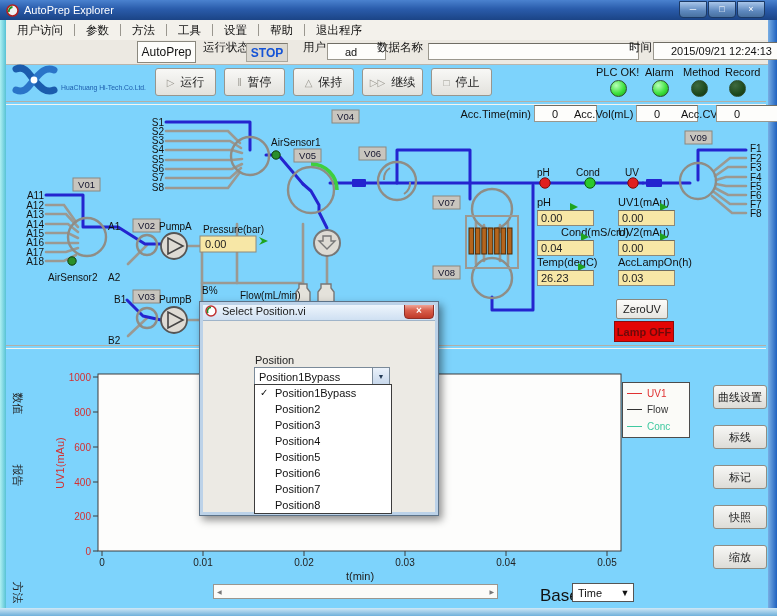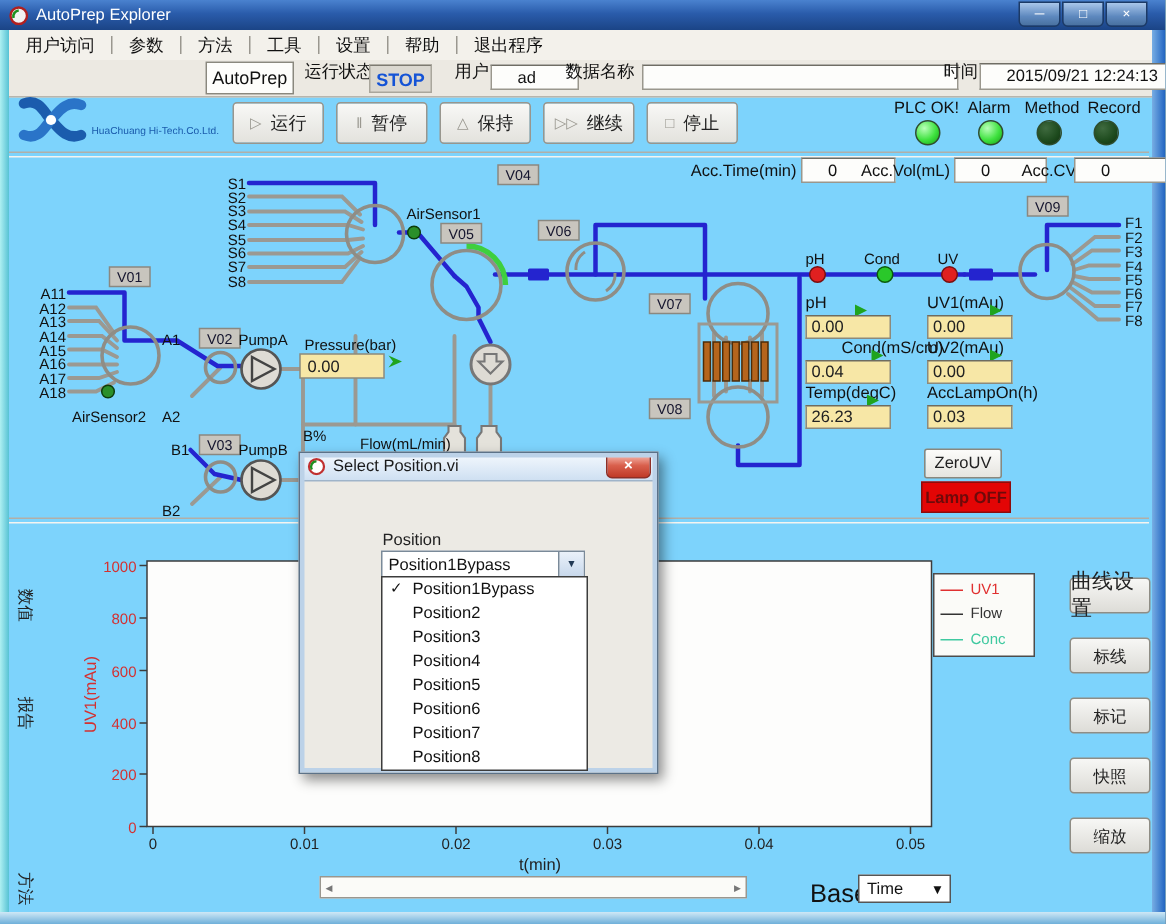--- a/index.html
+++ b/index.html
@@ -443,21 +443,21 @@
     <div class="leg-row">
         <span class="leg-dash" style="border-color:#333"></span>
       <span style="color:#333">Flow</span>
       </div>
     <div class="leg-row">
         <span class="leg-dash" style="border-color:#3fc9a0"></span>
       <span style="color:#3fc9a0">Conc</span>
       </div>
   </div>
 
-  <div class="side-btn" style="top:385px;font-size:14px;">曲线设置</div>
+  <div class="side-btn" style="top:385px;font-size:11px;">曲线设置</div>
   <div class="side-btn" style="top:425px;">标线</div>
   <div class="side-btn" style="top:465px;">标记</div>
   <div class="side-btn" style="top:505px;">快照</div>
   <div class="side-btn" style="top:545px;">缩放</div>
 
   <div class="scrollbar">
     <span>◀</span>
     <span>▶</span>
   </div>
   <div class="base-lbl">Base:</div>

